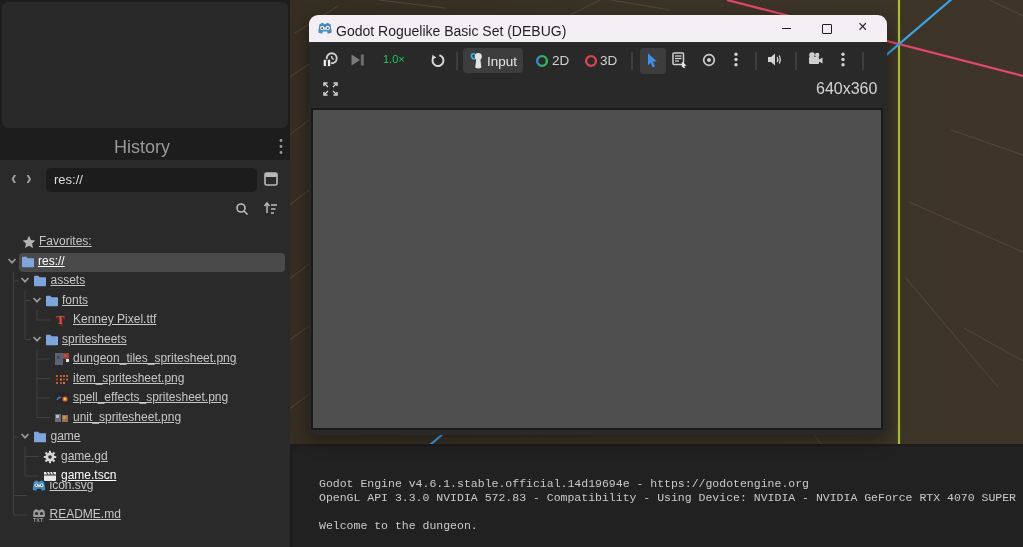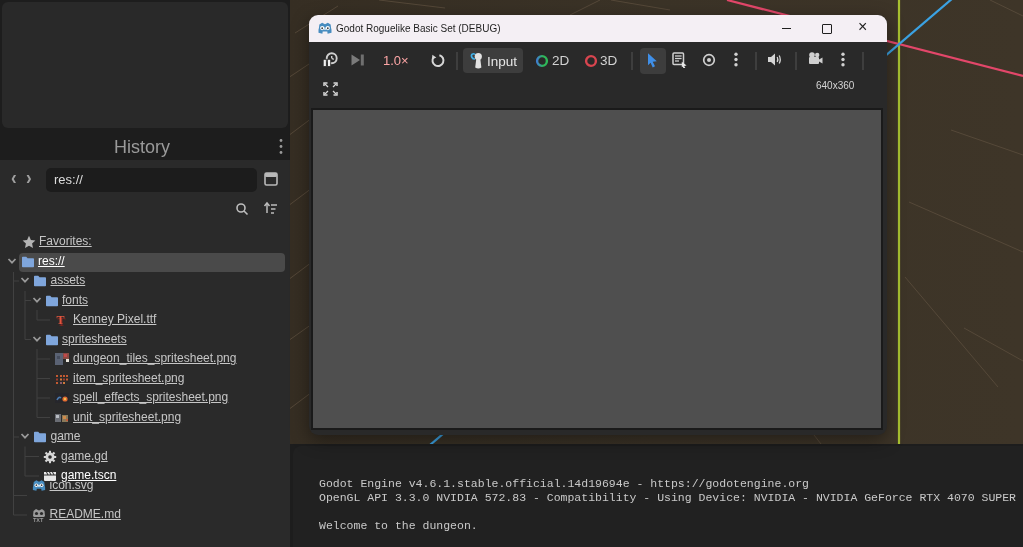--- a/index.html
+++ b/index.html
@@ -23,29 +23,29 @@
 .trow .lbl{position:absolute;top:2px;font-size:12px;color:#c6c6c6;white-space:nowrap;text-decoration:underline;}
 .trow .ic{position:absolute;top:3px;width:14px;height:14px;}
 .trow .car{position:absolute;top:4px;width:10px;height:10px;}
 #selrow{position:absolute;left:19px;top:252.5px;width:266px;height:19px;background:#4a4a4a;border-radius:4px;}
 
 #vp3d{position:absolute;left:290px;top:0;width:733px;height:444px;background:#191919;}
 #vpsvg{position:absolute;left:0;top:0;}
 
 #gwin{position:absolute;left:309px;top:15px;width:578px;height:420px;border-radius:9px;background:#292929;box-shadow:0 5px 18px rgba(0,0,0,.42);}
 #gtitle{position:absolute;left:0;top:0;width:578px;height:27px;background:#f4eff4;border-radius:9px 9px 0 0;}
-#gtitle .ttl{position:absolute;left:27px;top:8px;font-size:10px;color:#1f1f1f;}
+#gtitle .ttl{position:absolute;left:27px;top:8px;font-size:14px;color:#1f1f1f;}
 #gmin{position:absolute;left:473px;top:12.5px;width:8.5px;height:1.6px;background:#1f1f1f;}
 #gmax{position:absolute;left:513px;top:8.5px;width:8px;height:8px;border:1.3px solid #1f1f1f;border-radius:1px;}
 #gclose{position:absolute;left:549px;top:3px;font-size:16px;color:#1f1f1f;font-weight:400;}
 #gtoolbar{position:absolute;left:0;top:27px;width:578px;height:81px;background:#292929;}
 #gview{position:absolute;left:2px;top:92.5px;width:568px;height:318px;background:#4f4f4f;border:2px solid #1a1a1a;}
 .sep{position:absolute;top:37px;width:2px;height:18px;background:#3e3e3e;}
 .tbtn{position:absolute;background:#3d3d3d;border-radius:4px;}
-#res640{position:absolute;left:507px;top:65px;font-size:10px;color:#d4d4d4;}
+#res640{position:absolute;left:507px;top:65px;font-size:16px;color:#d4d4d4;}
 
 #outpanel{position:absolute;left:293px;top:446px;width:730px;height:101px;background:#212121;border-radius:8px 0 0 0;}
 #outpanel pre{margin:16px;position:absolute;left:10px;top:15px;font-family:"Liberation Mono",monospace;font-size:11.5px;line-height:14px;color:#c9c9c9;}
 </style>
 </head>
 <body>
 <svg width="0" height="0" style="position:absolute">
     <defs>
 <symbol id="folder" viewBox="0 0 14 14">
         <path d="M1 2.5 Q1 1.7 1.8 1.7 L5.2 1.7 L6.6 3.2 L12.2 3.2 Q13 3.2 13 4 L13 11.5 Q13 12.3 12.2 12.3 L1.8 12.3 Q1 12.3 1 11.5 Z" fill="#7fa6dc"></path>
@@ -323,21 +323,21 @@
       <circle cx="8.7" cy="6.3" r="5" fill="none" stroke="#cfcfcf" stroke-width="1.9"></circle>
       <line x1="8.7" y1="6.3" x2="8.7" y2="3.9" stroke="#cfcfcf" stroke-width="1.4"></line>
       <line x1="8.7" y1="6.3" x2="10.8" y2="7.3" stroke="#cfcfcf" stroke-width="1.4"></line>
       <rect x="0.2" y="7.3" width="3.1" height="7.2" fill="#efefef" stroke="#272727" stroke-width="0.8"></rect>
       <rect x="4.6" y="7.3" width="3.1" height="7.2" fill="#efefef" stroke="#272727" stroke-width="0.8"></rect>
     </svg>
   <svg class="abs" style="left:42px;top:38.5px" width="14" height="12" viewBox="0 0 14 12">
       <path d="M0.5 0.5 L9 6 L0.5 11.5 Z" fill="#7b7b7b"></path>
       <rect x="9.8" y="0.5" width="3" height="11" fill="#6f6f6f"></rect>
     </svg>
-  <span class="abs" style="left:74px;top:38px;font-size:13px;color:#fca5a5">1.0×</span>
+  <span class="abs" style="left:74px;top:38px;font-size:11px;color:#22c55e">1.0×</span>
   <svg class="abs" style="left:121px;top:36.5px" width="16" height="16" viewBox="0 0 16 16">
       <path d="M9.4 3.2 A 5.5 5.5 0 1 1 3.5 5.3" fill="none" stroke="#d6d6d6" stroke-width="2"></path>
       <path d="M2.0 7.6 L6.3 5.6 L2.3 2.8 Z" fill="#d6d6d6"></path>
     </svg>
   <div class="sep" style="left:147px"></div>
   <div class="tbtn" style="left:154px;top:33px;width:60px;height:25px"></div>
   <svg class="abs" style="left:161px;top:37px" width="15" height="17" viewBox="0 0 15 17">
       <path d="M6 3 Q4 1 2.2 2.2 Q0.8 3.4 2 5.5 Q3 7.2 5 7" fill="none" stroke="#3fb0e8" stroke-width="1.7"></path>
       <circle cx="8.3" cy="4.6" r="3.6" fill="#e2e2e2"></circle>
       <path d="M6.2 7.5 L10.4 7.5 L11.4 15.5 Q8.3 17.3 5.2 15.5 Z" fill="#e2e2e2"></path>

